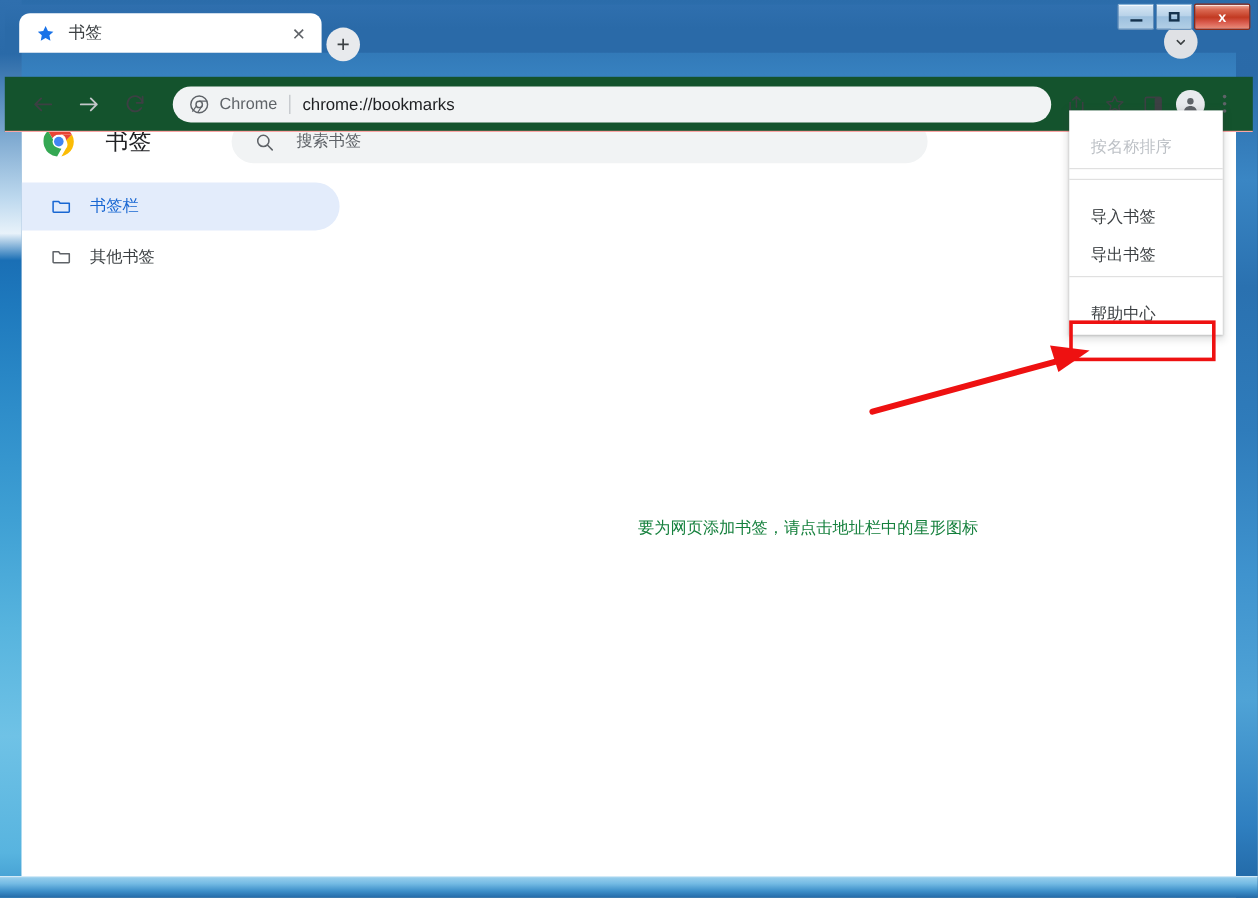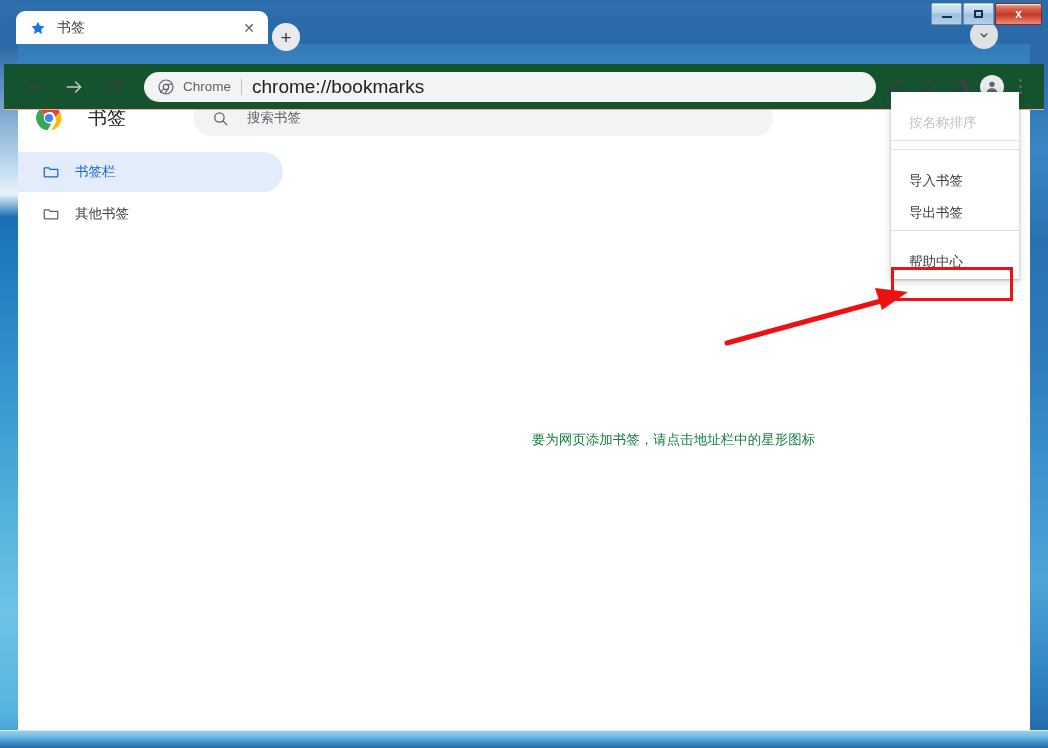--- a/index.html
+++ b/index.html
@@ -217,21 +217,21 @@
     color: #5f6368;
     white-space: nowrap;
   }
   .omni-sep {
     width: 1px; height: 16px;
     background: #bdc1c6;
     margin: 0 10px;
     flex: 0 0 auto;
   }
   .omni-url {
-    font-size: 19px;
+    font-size: 14px;
     color: #202124;
     white-space: nowrap;
   }
   .tb-icon {
     width: 26px; height: 26px;
     margin-right: 6px;
     display: flex;
     align-items: center;
     justify-content: center;
     color: #5f6368;

